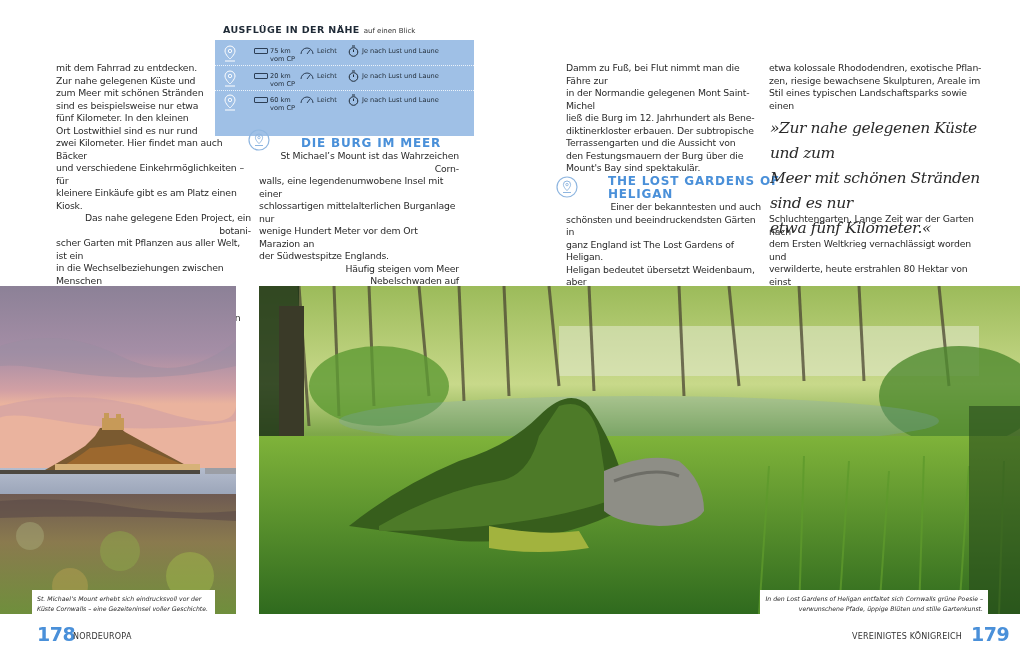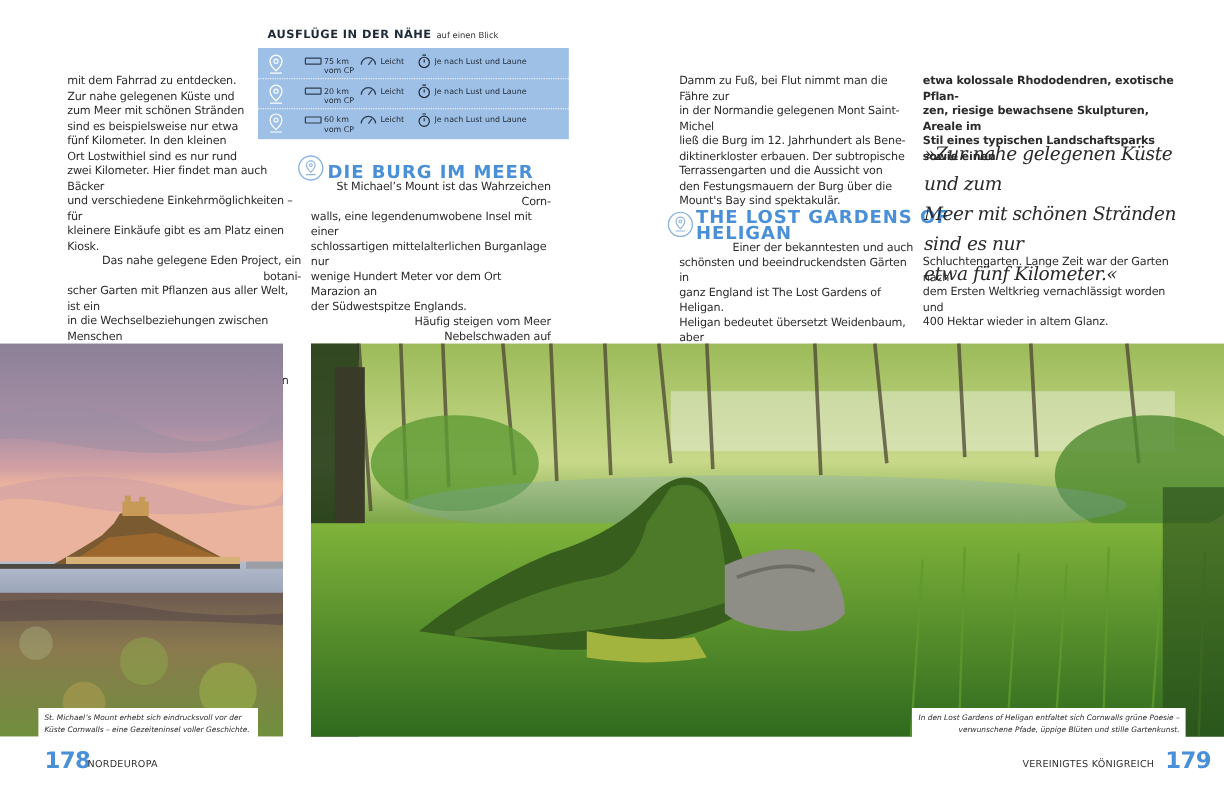--- a/index.html
+++ b/index.html
@@ -16,41 +16,41 @@
   .col p { text-indent: 0; }
   .col p.ind { text-indent: 13px; text-align: right; }
 
   
   .info-title {
     position: absolute; left: 223px; top: 24px;
     font-size: 9.5px; font-weight: bold; letter-spacing: 0.4px; color: #1f2a36;
   }
   .info-title .sub { font-weight: normal; font-size: 7px; letter-spacing: 0; margin-left: 4px; color: #333; }
   .info-box {
-    position: absolute; left: 215px; top: 40px; width: 259px; height: 76px;
+    position: absolute; left: 215px; top: 40px; width: 259px; height: 96px;
     background: #9fc0e6;
   }
   .info-row {
     position: absolute; left: 0; width: 259px; height: 24px;
     font-size: 6.6px; color: #ffffff; line-height: 8px;
   }
   .info-row.sep { border-bottom: 1px dotted rgba(255,255,255,0.8); }
   .info-row .pin { position: absolute; left: 8px; top: 3px; width: 14px; height: 18px; }
   .info-row .ruler { position: absolute; left: 39px; top: 6px; width: 14px; height: 6px; border: 1px solid #2c3e55; border-radius: 1px; }
   .info-row .dist { position: absolute; left: 55px; top: 5px; color: #1f2a36; }
   .info-row .gauge { position: absolute; left: 85px; top: 4px; width: 14px; height: 9px; }
   .info-row .diff { position: absolute; left: 102px; top: 5px; color: #1f2a36; }
   .info-row .clock { position: absolute; left: 133px; top: 3px; width: 11px; height: 12px; }
   .info-row .time { position: absolute; left: 147px; top: 5px; color: #1f2a36; }
 
   
   .section-icon { position: absolute; width: 22px; height: 22px; }
   .section-heading {
-    position: absolute; font-size: 15px; font-weight: bold; color: #4a90d9;
-    letter-spacing: 0.8px; line-height: 13px; text-transform: uppercase;
+    position: absolute; font-size: 12px; font-weight: bold; color: #4a90d9;
+    letter-spacing: 0.8px; line-height: 13px; text-transform: uppercase; margin-left: 28px;
   }
 
   
   .quote {
     position: absolute; left: 770px; top: 116px; width: 225px;
     font-family: "DejaVu Serif", serif; font-style: italic;
     font-size: 15.5px; line-height: 25px; color: #2a2a2a; letter-spacing: -0.4px;
   }
 
   
@@ -200,33 +200,34 @@
   <span>HELIGAN</span>
 </div>
 <div class="col" style="left:566px; top:201px; width:195px;">
   <p class="ind">Einer der bekanntesten und auch</p>
   <p>schönsten und beeindruckendsten Gärten in</p>
   <p>ganz England ist The Lost Gardens of Heligan.</p>
   <p>Heligan bedeutet übersetzt Weidenbaum, aber</p>
   <p>die Gärten zeigen wesentlich mehr als Bäume, so</p>
 </div>
 
-<div class="col" style="left:769px; top:62px; width:215px;font-weight:bold;">
+<div class="col" style="left:769px; top:62px; width:215px;">
   <p>etwa kolossale Rhododendren, exotische Pflan-</p>
   <p>zen, riesige bewachsene Skulpturen, Areale im</p>
   <p>Stil eines typischen Landschaftsparks sowie einen</p>
 </div>
 <div class="quote">
   <div>»Zur nahe gelegenen Küste und zum</div>
   <div>Meer mit schönen Stränden sind es nur</div>
   <div>etwa fünf Kilometer.«</div>
 </div>
 <div class="col" style="left:769px; top:213px; width:215px;">
   <p>Schluchtengarten. Lange Zeit war der Garten nach</p>
   <p>dem Ersten Weltkrieg vernachlässigt worden und</p>
+  <p>verwilderte, heute erstrahlen 80 Hektar von einst</p>
   <p>400 Hektar wieder in altem Glanz.</p>
 </div>
 
 <div class="photo photo-left">
   <svg width="236" height="328" viewBox="0 0 236 328">
     <defs>
       <linearGradient id="sky" x1="0" y1="0" x2="0" y2="1">
         <stop offset="0" stop-color="#8c8197"></stop>
         <stop offset="0.35" stop-color="#a58ea6"></stop>
         <stop offset="0.55" stop-color="#d2a0a4"></stop>

